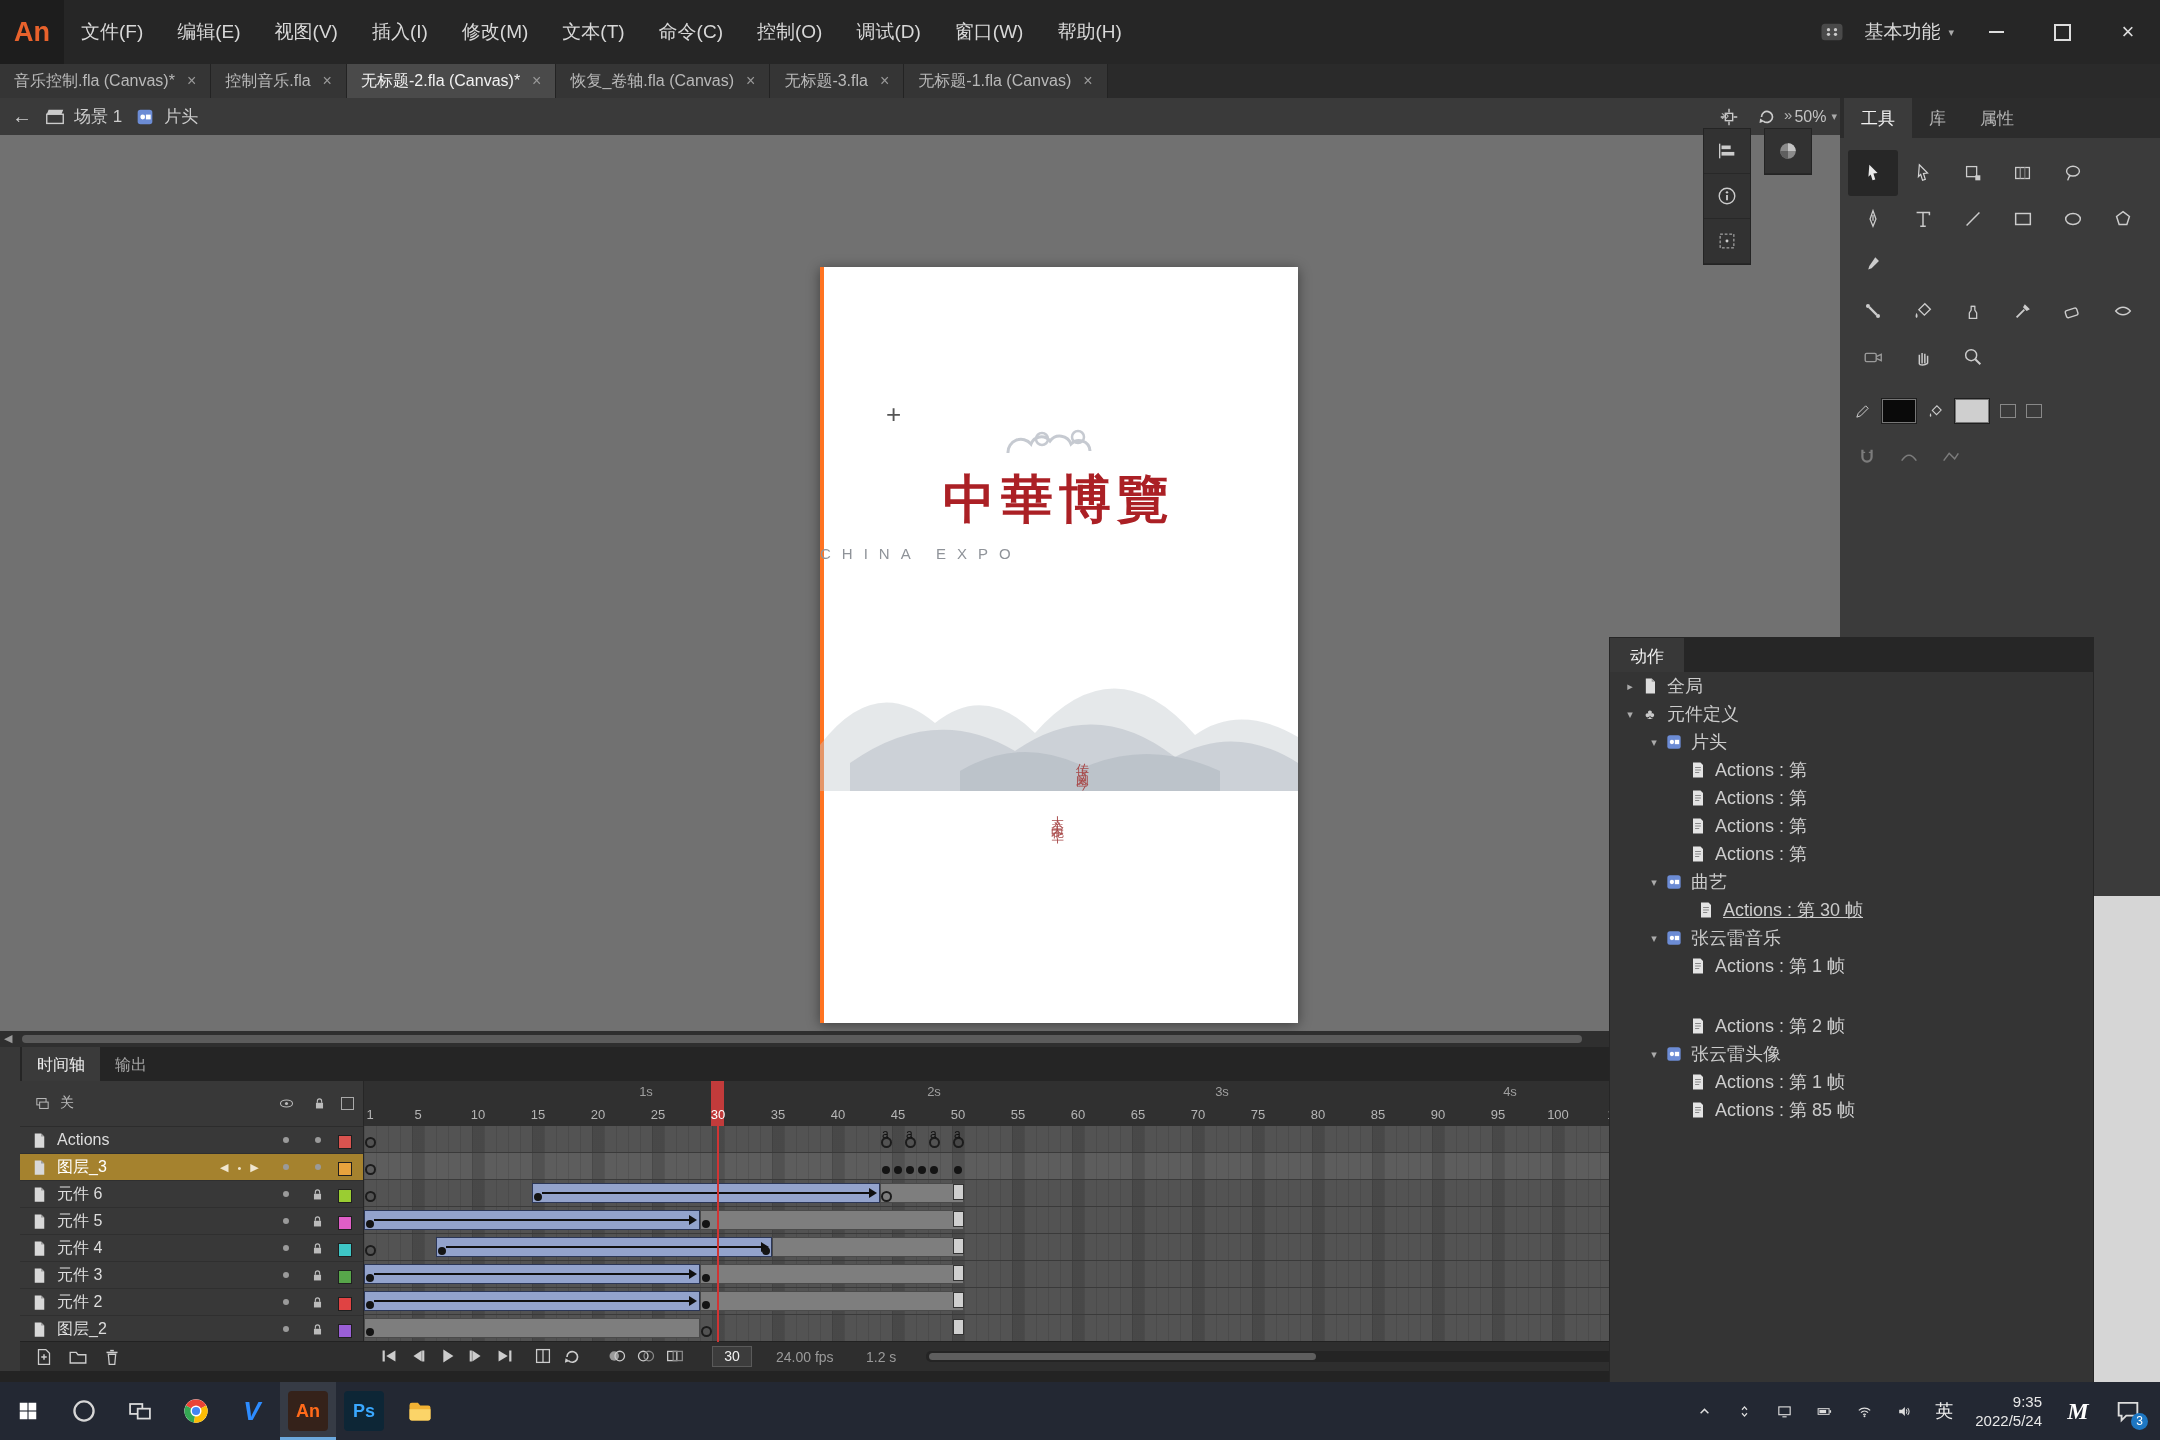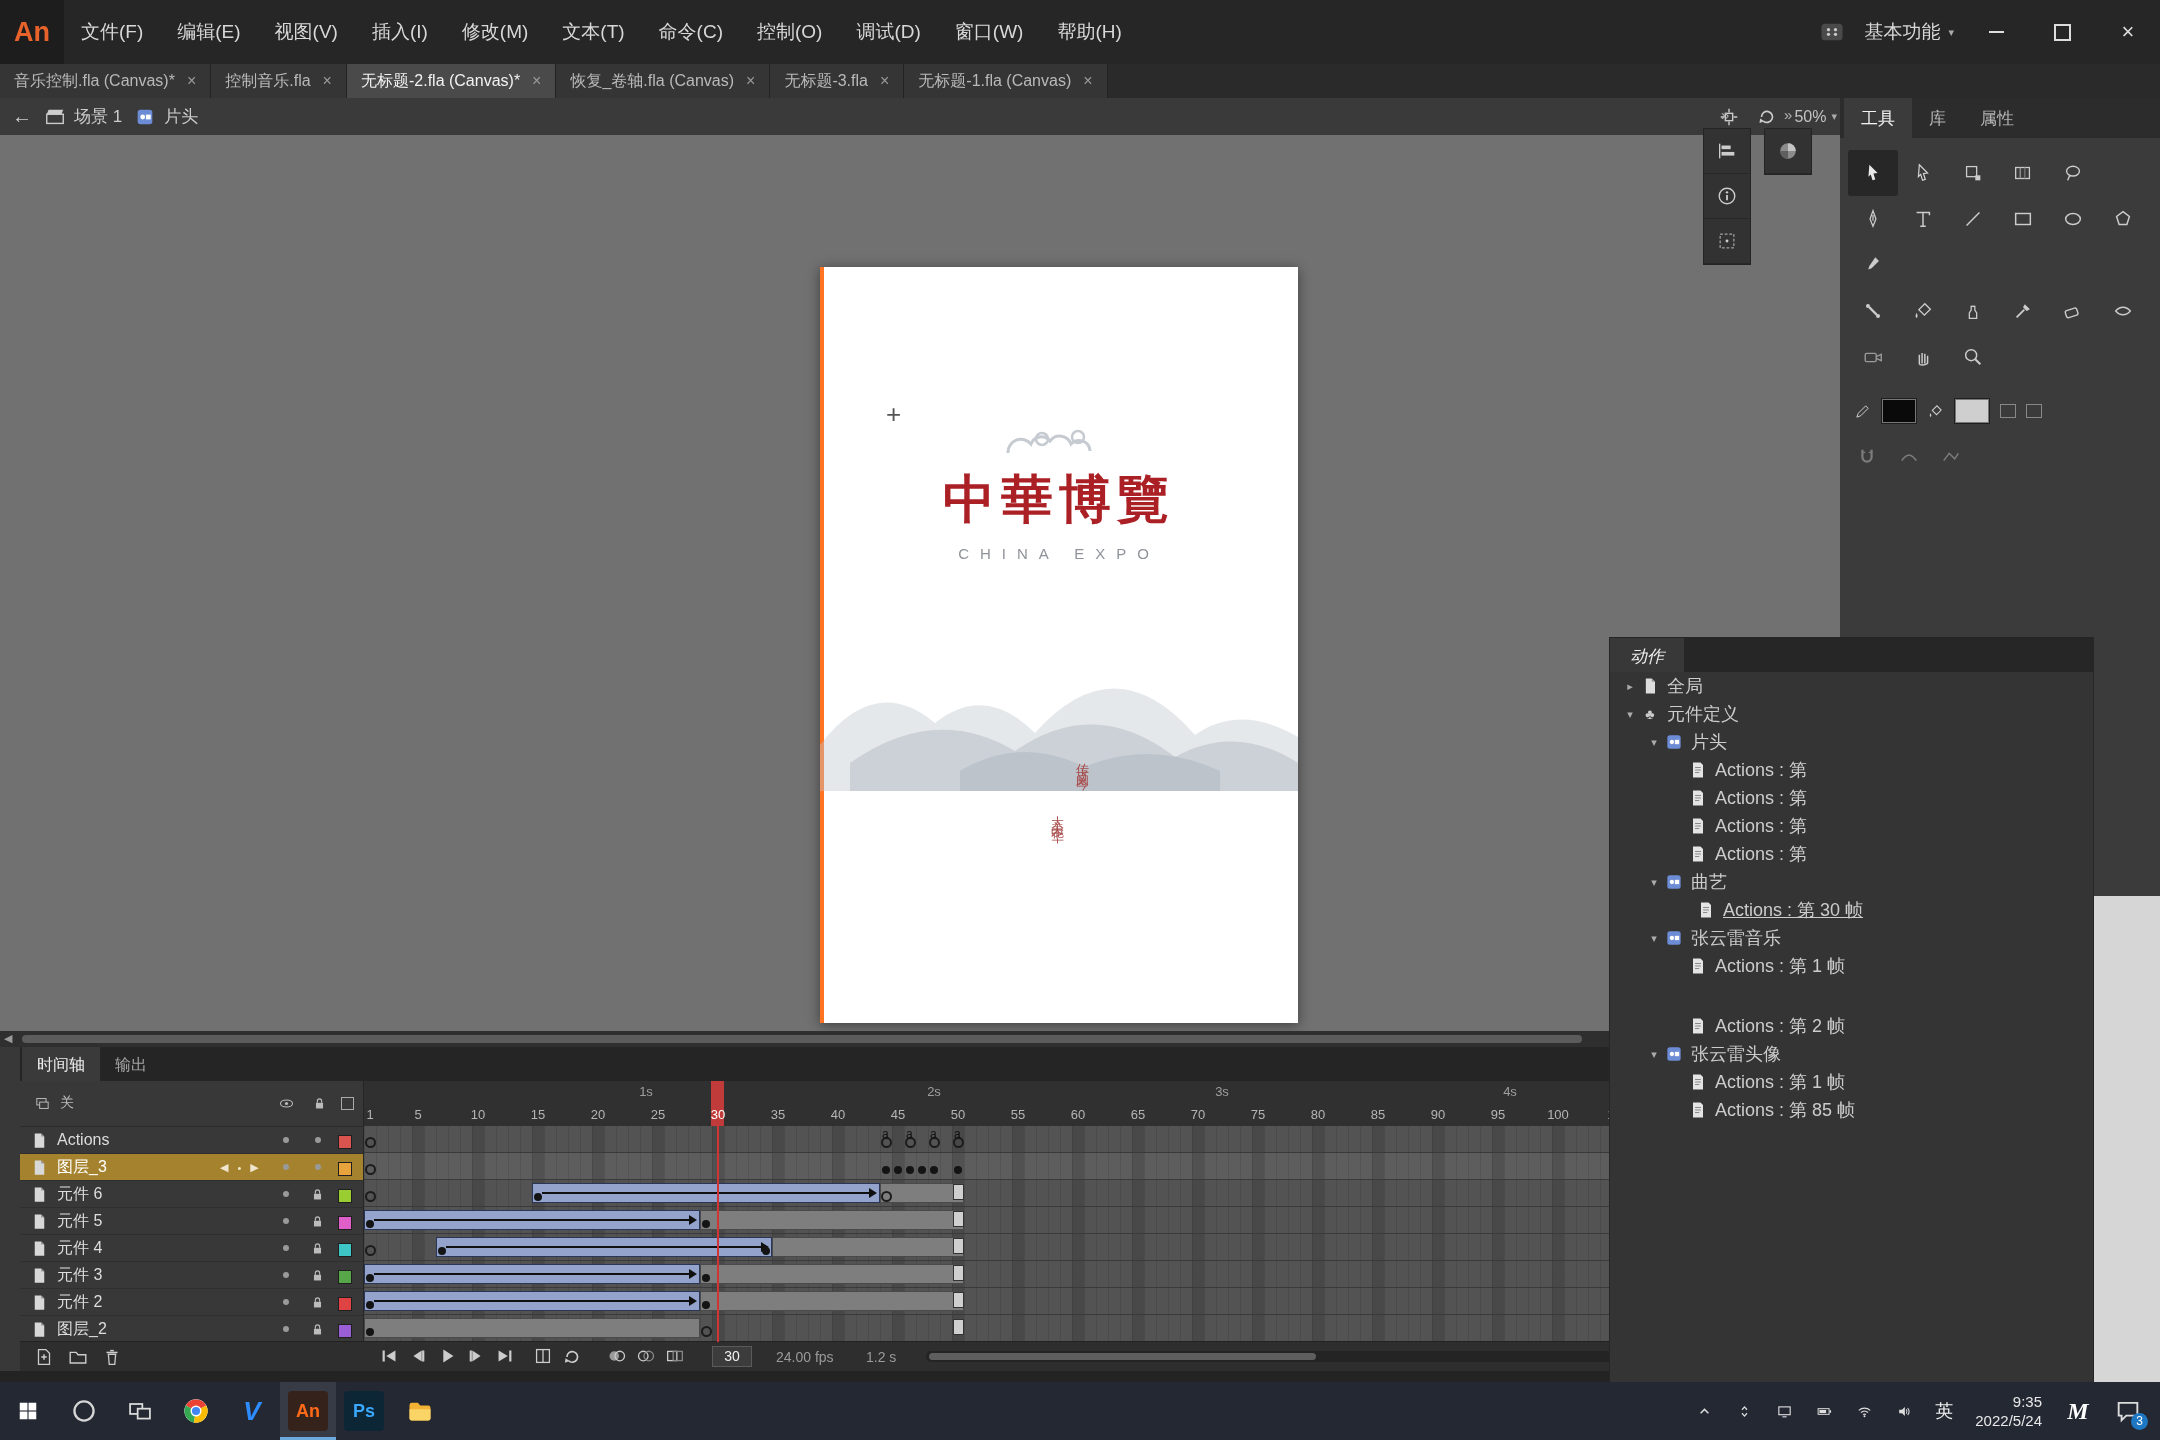--- a/index.html
+++ b/index.html
@@ -33,21 +33,21 @@
   .zoombox{display:flex;align-items:center;gap:5px;color:#c3c3c3;font-size:16px;}
   .caret{font-size:11px;color:#aaa;}
 
   
   #canvas{position:absolute;left:0;top:135px;width:1853px;height:912px;background:#717171;overflow:hidden;z-index:1;}
   #stage{position:absolute;left:820px;top:132px;width:478px;height:756px;background:#ffffff;box-shadow:0 2px 12px rgba(0,0,0,.45);}
   #sel-line{position:absolute;left:0;top:0;width:4px;height:100%;background:#ff7321;}
   #stage-plus{position:absolute;left:66px;top:132px;color:#555;font-size:26px;font-weight:400;}
   #poster-cloud{position:absolute;left:170px;top:148px;width:140px;height:46px;}
   #poster-title{position:absolute;left:0;top:198px;width:100%;text-align:center;font-family:"Liberation Serif","DejaVu Serif",serif;font-weight:bold;font-size:52px;letter-spacing:6px;color:#ab2025;}
-  #poster-subtitle{position:absolute;left:0;top:278px;width:100%;text-align:center;font-size:15px;letter-spacing:11px;color:#8f9399;}
+  #poster-subtitle{position:absolute;left:0;top:278px;width:100%;text-align:left;font-size:15px;letter-spacing:11px;color:#8f9399;}
   #poster-mountains{position:absolute;left:0;top:328px;width:478px;height:196px;}
   #poster-vtext{position:absolute;left:228px;top:486px;display:flex;flex-direction:row-reverse;gap:7px;}
   #poster-vtext span{writing-mode:vertical-rl;font-size:13px;letter-spacing:5px;color:#a84a4a;font-family:"Liberation Serif","DejaVu Serif",serif;}
   #poster-vtext span:last-child{margin-top:52px;}
   #canvas-hscroll{position:absolute;left:0;top:896px;width:1853px;height:16px;background:#2f2f2f;}
   #canvas-hscroll .thumb{position:absolute;left:22px;top:4px;width:1560px;height:8px;background:#5c5c5c;border-radius:4px;}
   #canvas-hscroll .arr{position:absolute;left:4px;top:1px;color:#9a9a9a;font-size:11px;}
 
   
   .minidock{position:absolute;background:#323232;border:1px solid #242424;z-index:22;}
@@ -70,21 +70,21 @@
   .swatch.stroke{background:#0a0a0a;}
   .swatch.fill{background:#cfcfcf;}
   .mini-sq{width:14px;height:12px;border:1px solid #888;background:#3b3b3b;}
   #tool-options{margin:22px 10px 0 16px;display:flex;gap:20px;opacity:.45;}
   #dock-scrollthumb{position:absolute;right:66px;bottom:8px;width:80px;height:6px;background:#5a5a5a;border-radius:3px;}
   #lightstrip{position:absolute;left:2094px;top:896px;width:66px;height:487px;background:#d6d6d6;z-index:5;}
 
   
   #actionspanel{position:absolute;left:1609px;top:637px;width:485px;height:752px;background:#343434;border:1px solid #262626;box-sizing:border-box;z-index:24;}
   #ap-header{height:34px;background:#262626;display:flex;}
-  #ap-tab{padding:7px 20px;background:#383838;color:#eeeeee;font-size:17px;font-style:italic;}
+  #ap-tab{padding:7px 20px;background:#383838;color:#eeeeee;font-size:17px;}
   .ap-row{height:28px;display:flex;align-items:center;font-size:18px;color:#cccccc;white-space:nowrap;overflow:hidden;}
   .ap-arrow{width:20px;text-align:center;font-size:11px;color:#ababab;flex:none;}
   .ap-icon{width:20px;height:20px;flex:none;margin-right:7px;line-height:0;}
   .ap-label{overflow:hidden;text-overflow:clip;}
 
   
   #timeline{position:absolute;left:0;top:1047px;width:1609px;height:324px;background:#3a3a3a;z-index:10;margin-left:20px;}
   #tl-tabs{height:34px;background:#252525;display:flex;align-items:stretch;padding-left:2px;}
   .tl-tab{padding:8px 15px 0 15px;font-size:16px;color:#a5a5a5;}
   .tl-tab.active{background:#3a3a3a;color:#eeeeee;}

